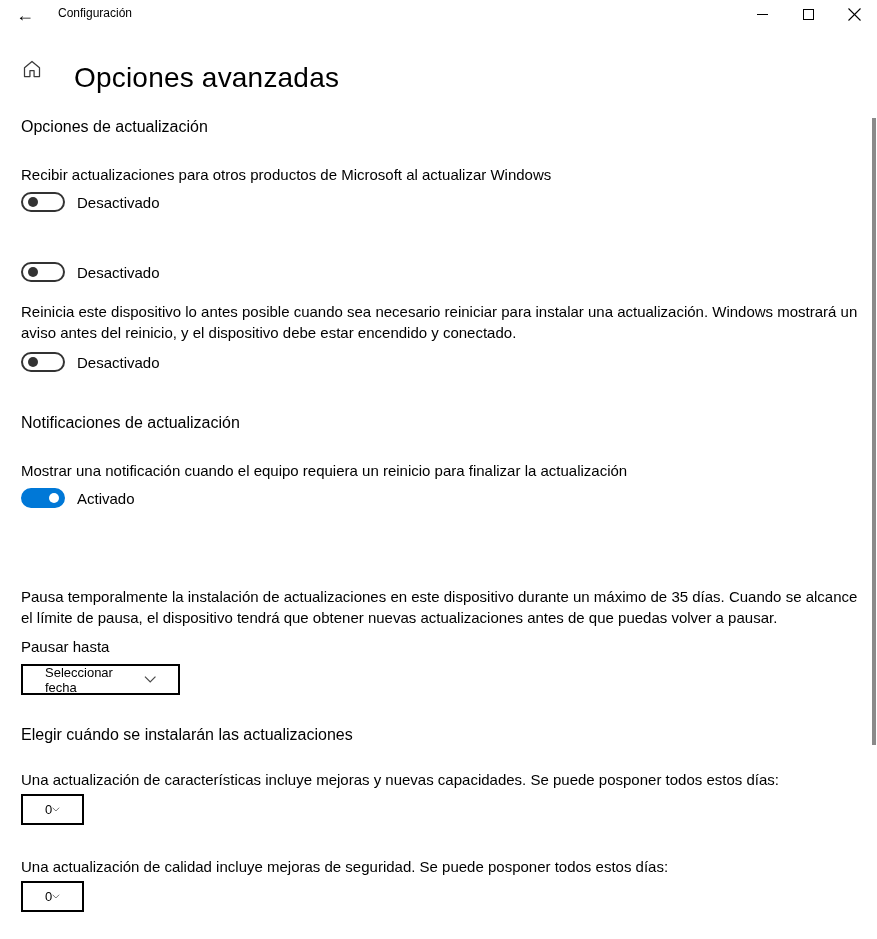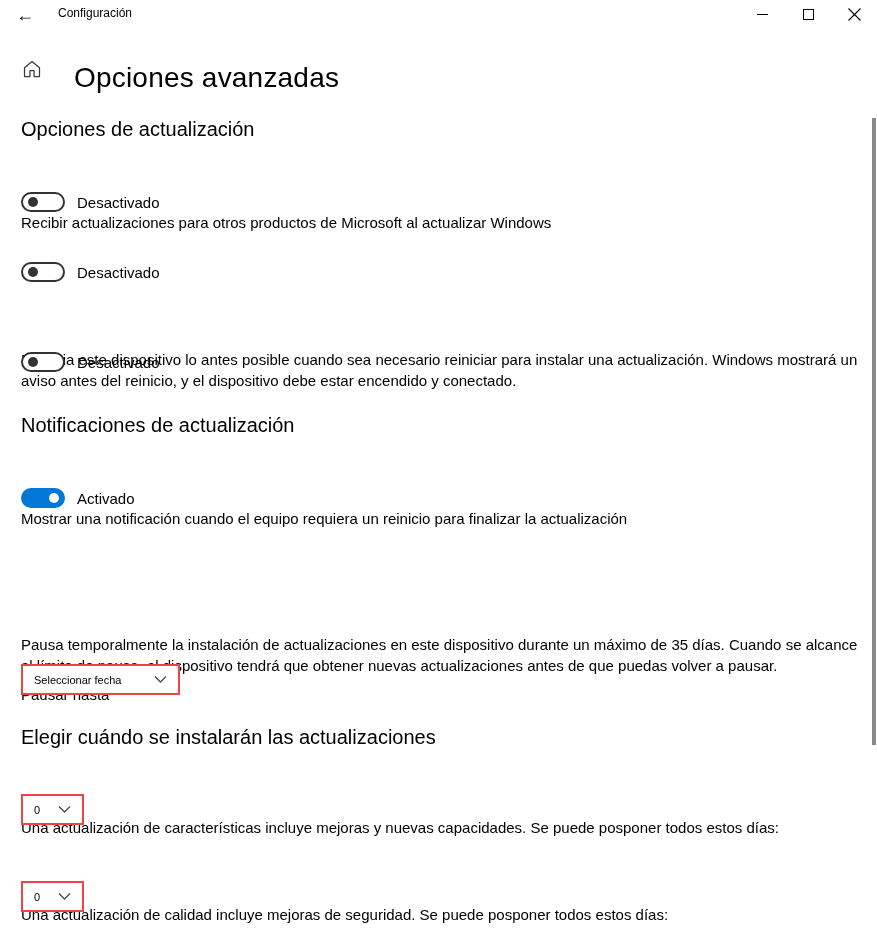--- a/index.html
+++ b/index.html
@@ -11,35 +11,35 @@
   .app-title{position:absolute;left:58px;top:6px;font-size:12px;}
   .win-controls{position:absolute;right:0;top:0;display:flex;}
   .win-btn{width:46px;height:29px;display:flex;align-items:center;justify-content:center;cursor:pointer;}
   .min-glyph{width:11px;height:0;border-top:1px solid #000;}
   .max-glyph{width:9px;height:9px;border:1px solid #000;}
 
   
   .home-icon{position:absolute;left:22px;top:59px;width:20px;height:20px;}
   .page-title{position:absolute;left:62px;top:50px;font-size:28px;font-weight:300;letter-spacing:.2px;}
 
-  .h-section{position:absolute;left:21px;font-size:20px;font-weight:400;}
-  .body-label{position:absolute;left:21px;font-size:15px;line-height:21px;margin-top:48px;}
+  .h-section{position:absolute;left:21px;font-size:16px;font-weight:400;}
+  .body-label{position:absolute;left:21px;font-size:15px;line-height:21px;}
   .wide{width:838px;}
 
   
   .toggle{position:absolute;left:21px;width:44px;height:20px;border-radius:11px;box-sizing:border-box;cursor:pointer;}
   .toggle.off{border:2px solid #333;background:#fff;}
   .toggle.off .knob{position:absolute;left:5px;top:3px;width:10px;height:10px;border-radius:50%;background:#333;}
   .toggle.on{background:#0078d7;border:2px solid #0078d7;}
   .toggle.on .knob{position:absolute;right:4px;top:3px;width:10px;height:10px;border-radius:50%;background:#fff;}
   .toggle-state{position:absolute;left:77px;font-size:15px;}
 
   
-  .dropdown{position:absolute;left:21px;height:31px;box-sizing:border-box;border:2px solid #ef4444;background:#fff;
-            display:flex;align-items:center;justify-content:space-between;padding:0 11px;font-size:11px;cursor:pointer;}
+  .dropdown{position:absolute;left:21px;height:31px;box-sizing:border-box;border:2px solid #000000;background:#fff;
+            display:flex;align-items:center;justify-content:space-between;padding:0 22px;font-size:13px;cursor:pointer;}
   .dd-date{width:159px;}
   .dd-num{width:63px;}
 
   
   .scroll-thumb{position:absolute;left:872px;top:118px;width:4px;height:627px;background:#8a8a8a;cursor:pointer;}
 </style>
 </head>
 <body>
 
 <div class="app">

